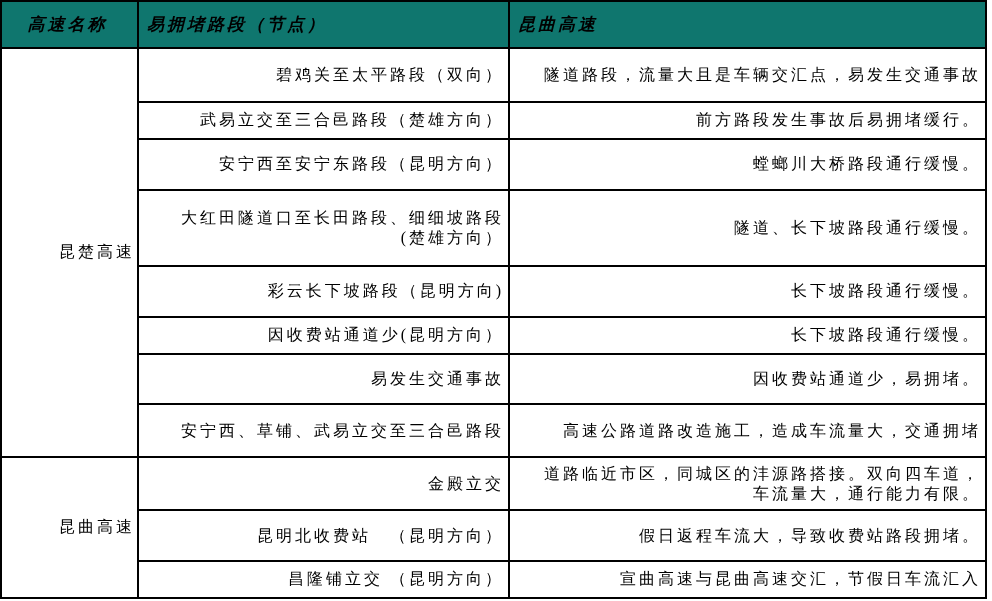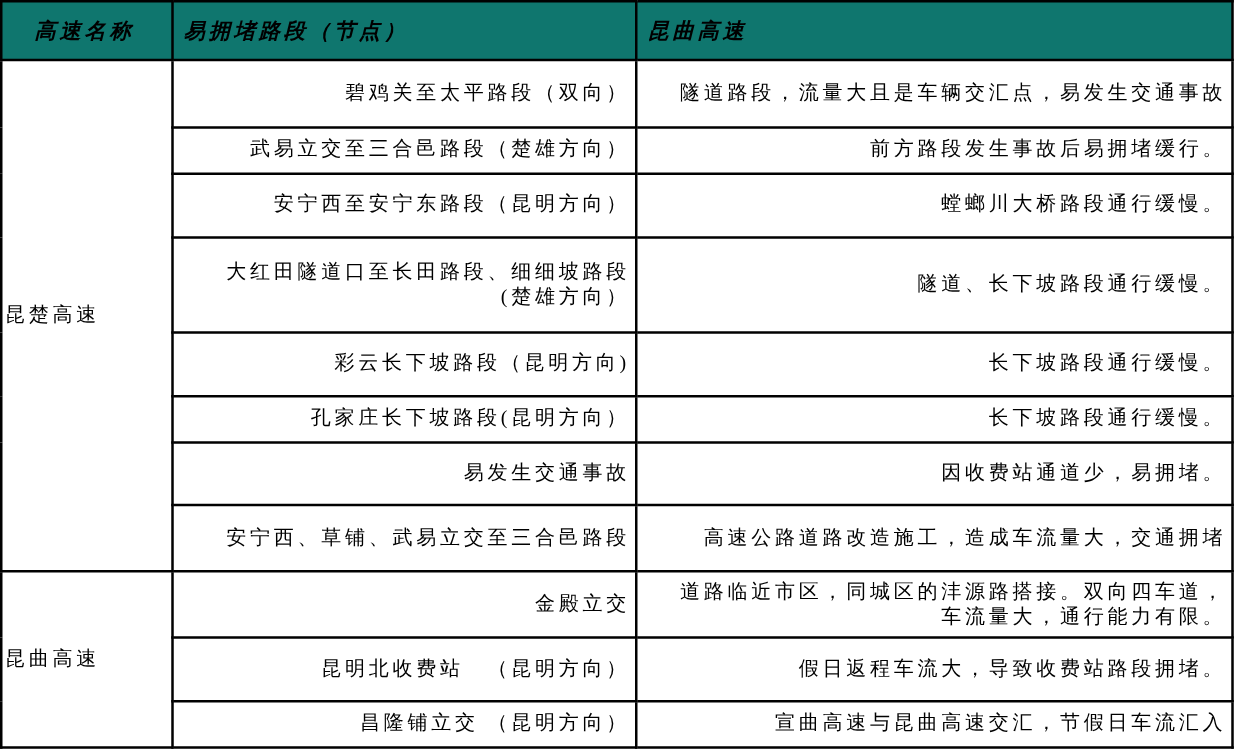--- a/index.html
+++ b/index.html
@@ -30,21 +30,21 @@
     font-weight: bold;
     font-size: 17px;
     letter-spacing: 3px;
     text-align: left;
     vertical-align: middle;
     padding: 4px 6px 4px 8px;
     font-style: italic;
   }
   th.center { text-align: center; padding-left: 2px; }
   td.hw {
-    text-align: left;
+    text-align: right;
     vertical-align: middle;
     font-size: 16px;
     letter-spacing: 3px;
     padding: 2px;
   }
   td.seg, td.rsn {
     text-align: right;
     vertical-align: middle;
     font-size: 16px;
     letter-spacing: 3px;
@@ -92,21 +92,21 @@
     <tr class="r-tall">
       <td class="seg">大红田隧道口至长田路段、细细坡路段
 (楚雄方向）</td>
       <td class="rsn">隧道、长下坡路段通行缓慢。</td>
     </tr>
     <tr class="r-48">
       <td class="seg">彩云长下坡路段（昆明方向)</td>
       <td class="rsn">长下坡路段通行缓慢。</td>
     </tr>
     <tr class="r-std">
-      <td class="seg">孔家庄长下坡路段(昆明方向）</td>
+      <td class="seg">因收费站通道少(昆明方向）</td>
       <td class="rsn">长下坡路段通行缓慢。</td>
     </tr>
     <tr class="r-48">
       <td class="seg">易发生交通事故</td>
       <td class="rsn">因收费站通道少，易拥堵。</td>
     </tr>
     <tr class="r-50">
       <td class="seg">安宁西、草铺、武易立交至三合邑路段</td>
       <td class="rsn">高速公路道路改造施工，造成车流量大，交通拥堵</td>
     </tr>

